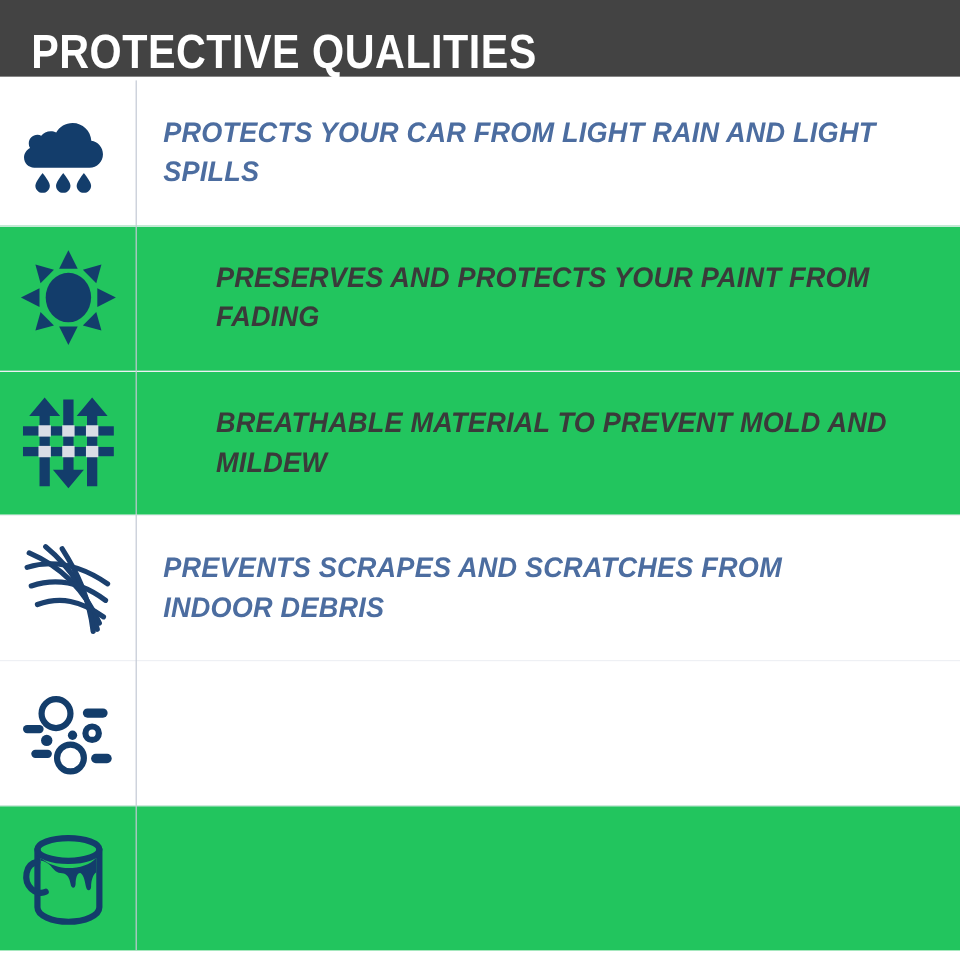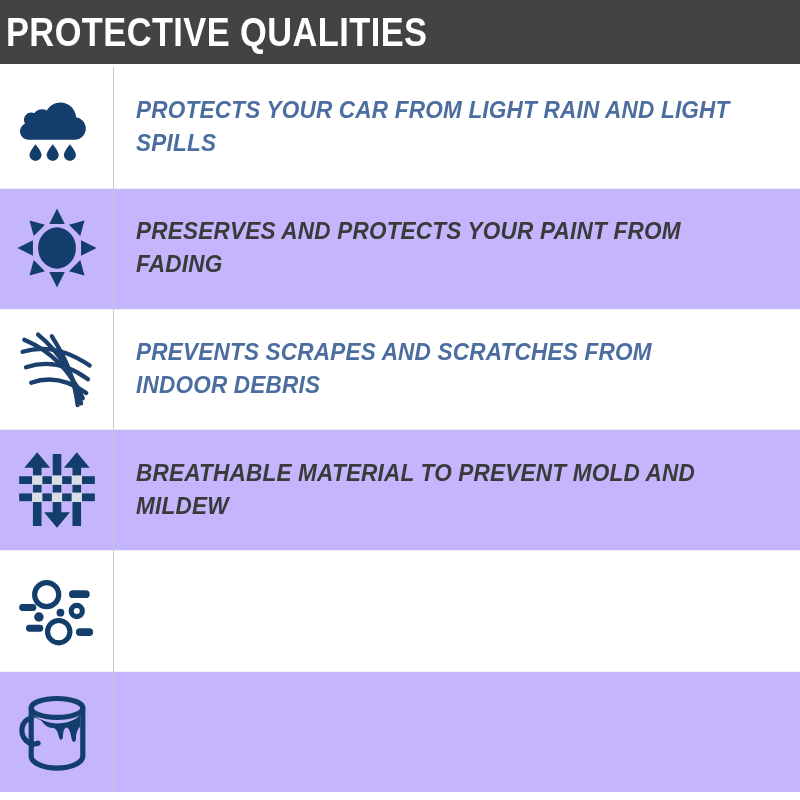--- a/index.html
+++ b/index.html
@@ -23,22 +23,22 @@
     background: #ffffff;
     box-sizing: border-box;
   }
 
   
   .header {
     height: 64px;
     flex: 0 0 64px;
     background: #434343;
     display: flex;
-    align-items: center;
-    padding-left: 6px;
+    align-items: flex-end;
+    padding-left: 26px;
     box-sizing: border-box;
   }
   .header-title {
     color: #ffffff;
     font-family: "Liberation Sans Narrow", "Liberation Sans", sans-serif;
     font-size: 40px;
     font-weight: 700;
     letter-spacing: 0.5px;
     line-height: 1;
     text-transform: uppercase;
@@ -60,21 +60,21 @@
     flex-direction: column;
   }
   .row {
     flex: 1 1 0;
     display: flex;
     align-items: stretch;
     position: relative;
     min-height: 0;
   }
   .row.bg-white  { background: #ffffff; }
-  .row.bg-tint   { background: #c4b5fd; }
+  .row.bg-tint   { background: #22c55e; gap: 44px; }
 
   .row + .row::before {
     content: "";
     position: absolute;
     left: 0; right: 0; top: 0;
     height: 1px;
     background: #eef0f4;
   }
 
   .icon-cell {
@@ -172,71 +172,71 @@
               <polygon points="82,82 64,77 77,64"></polygon>
             </g>
           </svg>
         </span>
       </div>
       <div class="text-cell">
         <div class="row-text text-dark">PRESERVES AND PROTECTS YOUR PAINT FROM FADING</div>
       </div>
     </div>
 
+    <div class="row bg-tint">
+      <div class="icon-cell">
+        <span>
+          <svg viewBox="0 0 100 100" xmlns="http://www.w3.org/2000/svg">
+            <g fill="#133d6b">
+
+              <path d="M22 92 L22 24 L12 24 L27 6 L42 24 L32 24 L32 92 Z"></path>
+
+              <path d="M45 8 L55 8 L55 76 L65 76 L50 94 L35 76 L45 76 Z"></path>
+
+              <path d="M68 92 L68 24 L58 24 L73 6 L88 24 L78 24 L78 92 Z"></path>
+
+              <rect x="6" y="34" width="88" height="9"></rect>
+              <rect x="6" y="54" width="88" height="9"></rect>
+            </g>
+            <g fill="#d9dde6">
+              <rect x="21" y="33" width="12" height="11"></rect>
+              <rect x="44" y="33" width="12" height="11"></rect>
+              <rect x="67" y="33" width="12" height="11"></rect>
+              <rect x="21" y="53" width="12" height="11"></rect>
+              <rect x="44" y="53" width="12" height="11"></rect>
+              <rect x="67" y="53" width="12" height="11"></rect>
+            </g>
+          </svg>
+        </span>
+      </div>
+      <div class="text-cell">
+        <div class="row-text text-dark">BREATHABLE MATERIAL TO PREVENT MOLD AND MILDEW</div>
+      </div>
+    </div>
+
     <div class="row bg-white">
       <div class="icon-cell">
         <span>
           <svg viewBox="0 0 100 100" xmlns="http://www.w3.org/2000/svg">
             <g fill="none" stroke="#1b406e" stroke-width="5" stroke-linecap="round">
               <path d="M12 16 C40 28, 64 48, 80 84"></path>
               <path d="M28 10 C50 28, 68 52, 78 90"></path>
               <path d="M44 12 C58 34, 70 58, 74 92"></path>
               <path d="M10 30 C36 22, 62 28, 88 46"></path>
               <path d="M14 48 C38 40, 62 44, 86 62"></path>
               <path d="M20 66 C42 58, 62 62, 84 78"></path>
             </g>
           </svg>
         </span>
       </div>
       <div class="text-cell">
         <div class="row-text text-blue">PREVENTS SCRAPES AND SCRATCHES FROM INDOOR DEBRIS</div>
       </div>
     </div>
 
-    <div class="row bg-tint">
-      <div class="icon-cell">
-        <span>
-          <svg viewBox="0 0 100 100" xmlns="http://www.w3.org/2000/svg">
-            <g fill="#133d6b">
-
-              <path d="M22 92 L22 24 L12 24 L27 6 L42 24 L32 24 L32 92 Z"></path>
-
-              <path d="M45 8 L55 8 L55 76 L65 76 L50 94 L35 76 L45 76 Z"></path>
-
-              <path d="M68 92 L68 24 L58 24 L73 6 L88 24 L78 24 L78 92 Z"></path>
-
-              <rect x="6" y="34" width="88" height="9"></rect>
-              <rect x="6" y="54" width="88" height="9"></rect>
-            </g>
-            <g fill="#d9dde6">
-              <rect x="21" y="33" width="12" height="11"></rect>
-              <rect x="44" y="33" width="12" height="11"></rect>
-              <rect x="67" y="33" width="12" height="11"></rect>
-              <rect x="21" y="53" width="12" height="11"></rect>
-              <rect x="44" y="53" width="12" height="11"></rect>
-              <rect x="67" y="53" width="12" height="11"></rect>
-            </g>
-          </svg>
-        </span>
-      </div>
-      <div class="text-cell">
-        <div class="row-text text-dark">BREATHABLE MATERIAL TO PREVENT MOLD AND MILDEW</div>
-      </div>
-    </div>
-
     <div class="row bg-white">
       <div class="icon-cell">
         <span>
           <svg viewBox="0 0 100 100" xmlns="http://www.w3.org/2000/svg">
             <g fill="none" stroke="#133d6b" stroke-width="6">
               <circle cx="38" cy="31" r="14"></circle>
               <circle cx="52" cy="74" r="13"></circle>
               <circle cx="73" cy="50" r="6.5"></circle>
             </g>
             <g fill="#133d6b">

